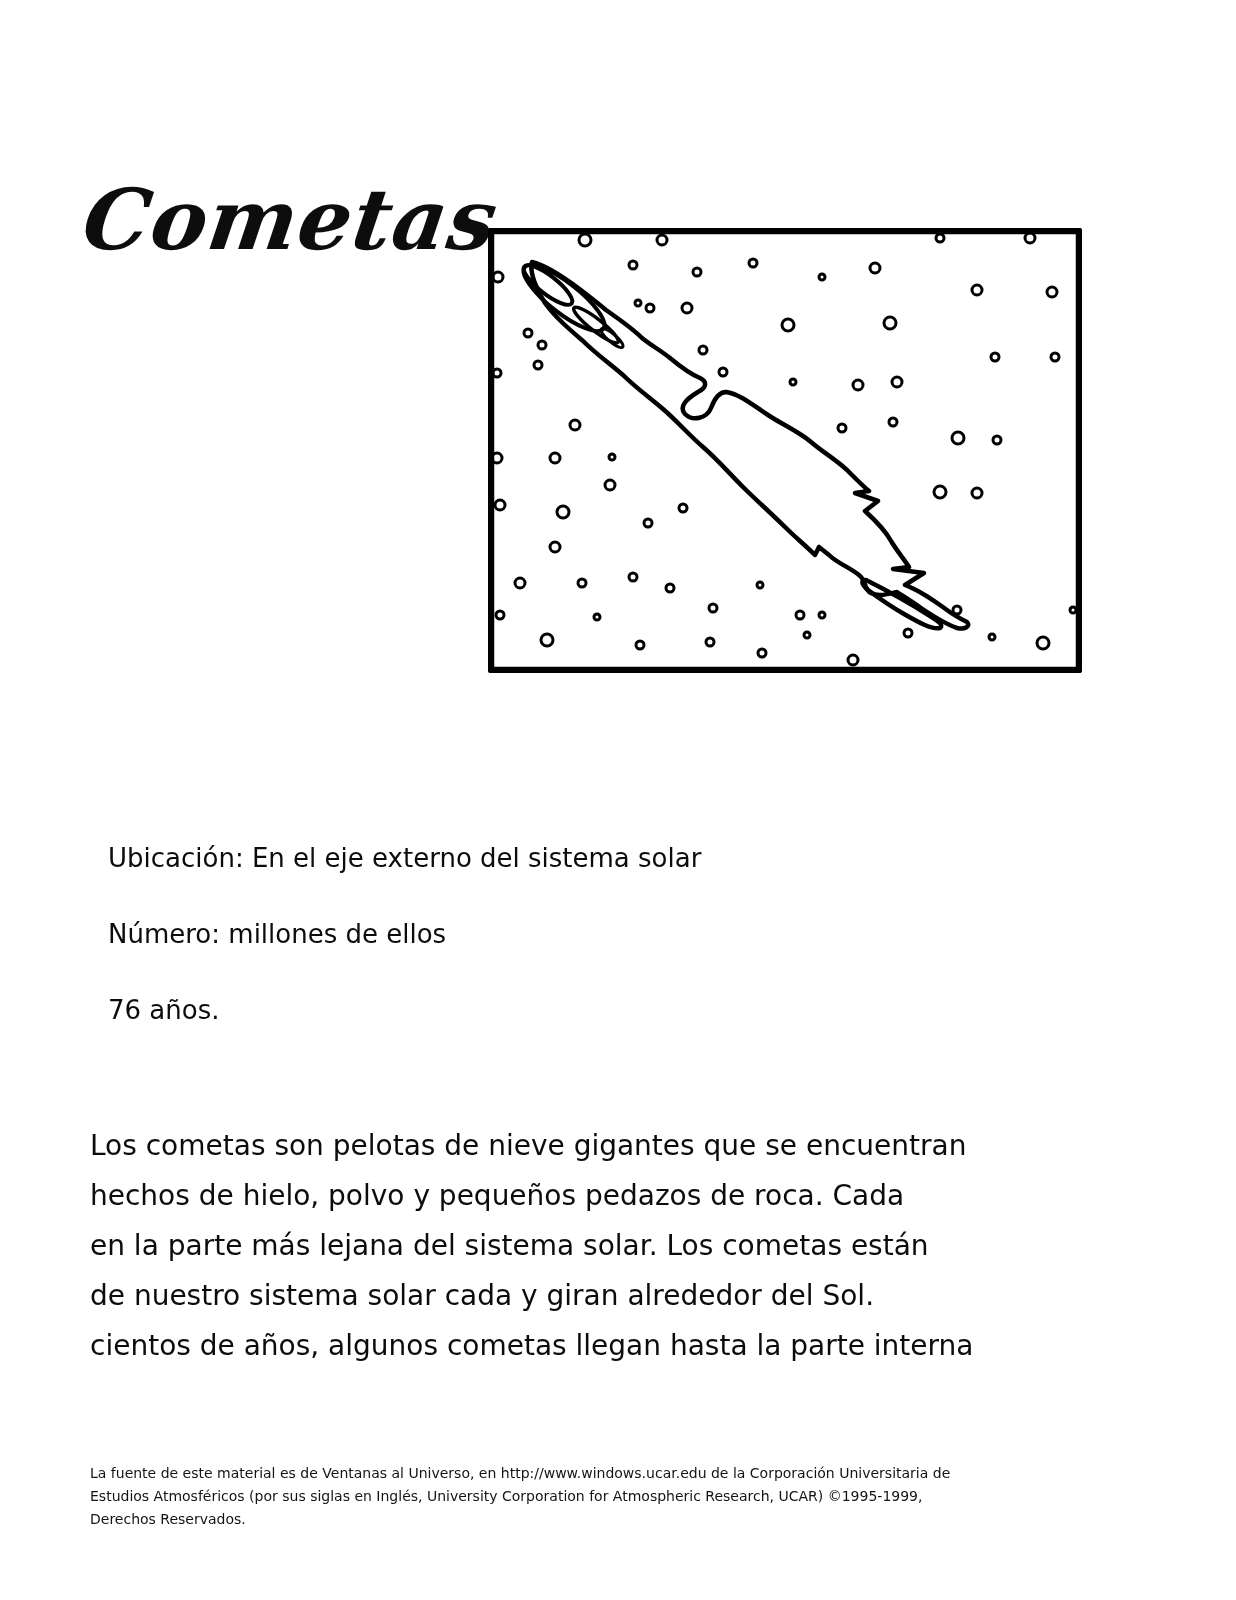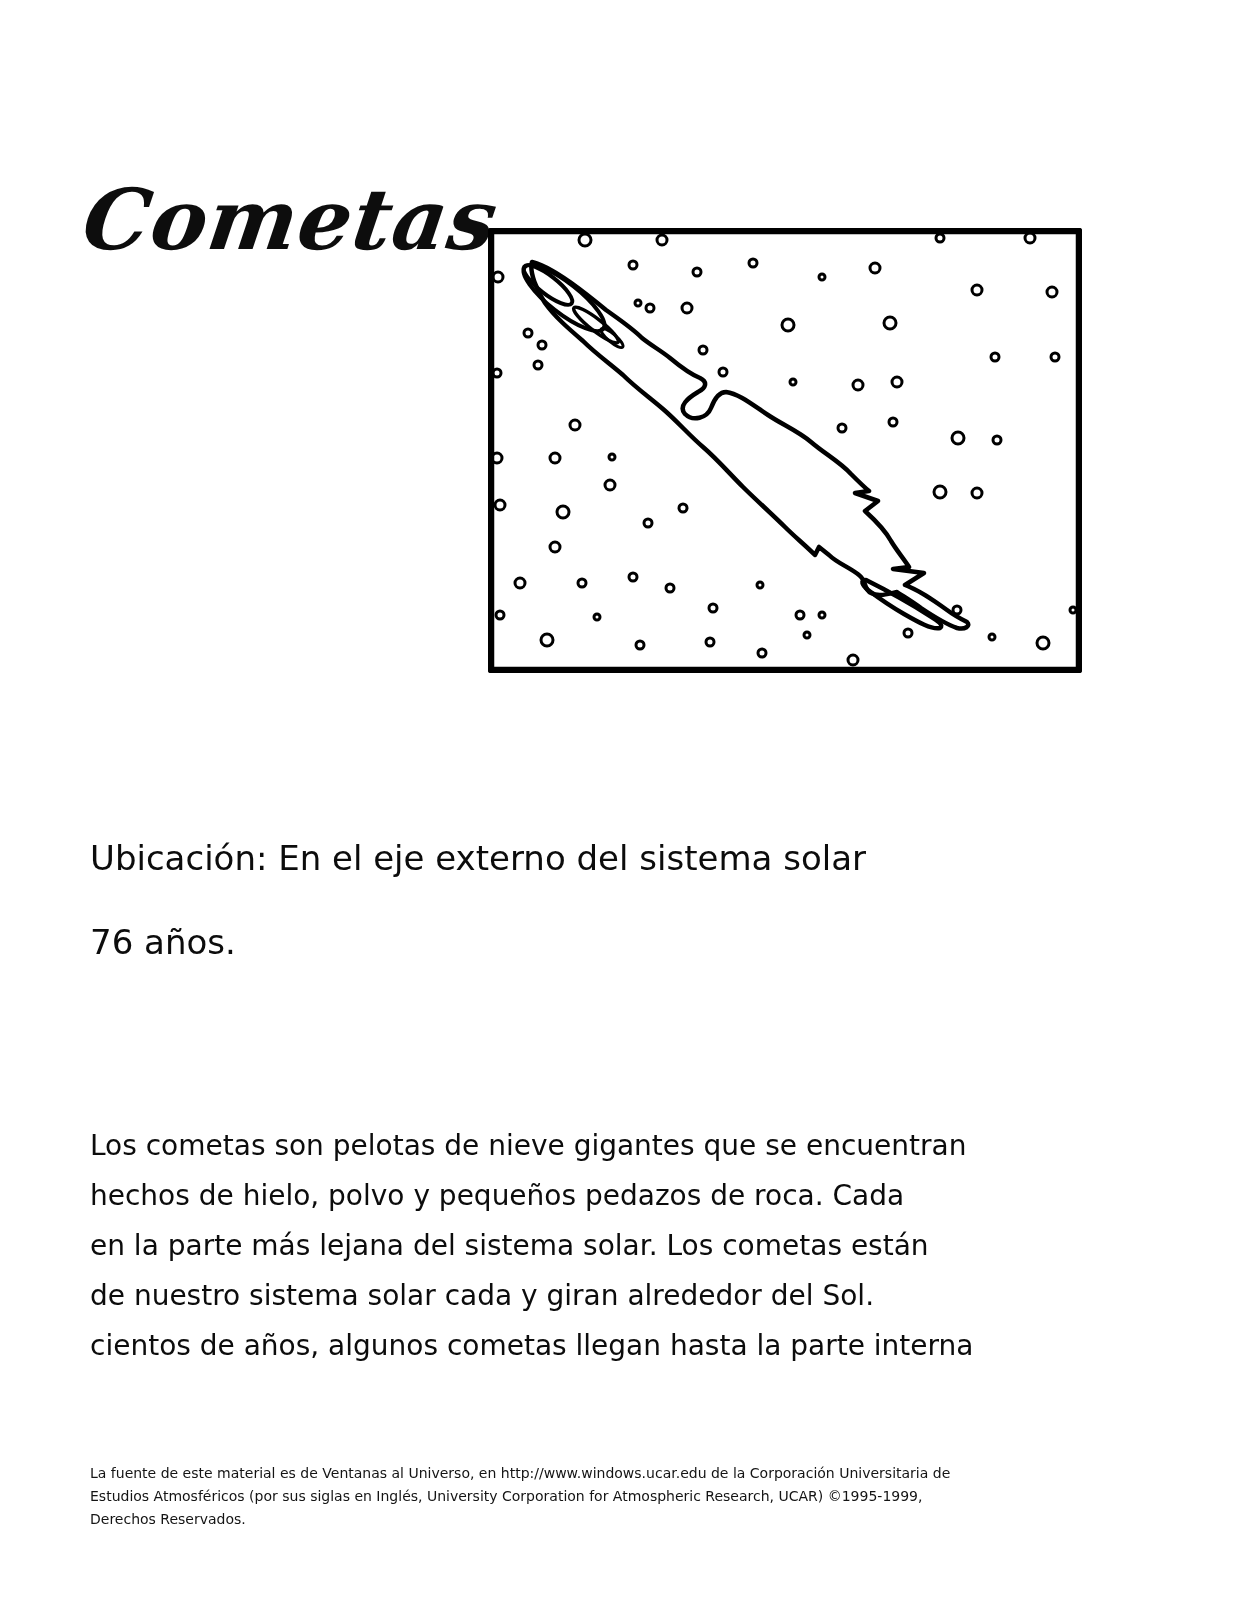--- a/index.html
+++ b/index.html
@@ -21,22 +21,22 @@
     transform:skewX(-8deg);
     letter-spacing:1px;
     white-space:nowrap;
   }
   .figure{
     position:absolute;left:488px;top:228px;
     width:594px;height:445px;
   }
   .figure svg{display:block;width:100%;height:100%;}
   .facts{
-    position:absolute;left:90px;top:815px;width:1080px;
-    font-size:34px;line-height:50px;
+    position:absolute;left:108px;top:815px;width:1080px;
+    font-size:26px;line-height:50px;
   }
   .facts .fact{margin:0 0 18px 0;}
   .paragraph{
     position:absolute;left:90px;top:1121px;width:1110px;
     font-size:28px;line-height:50px;
   }
   .paragraph div{white-space:nowrap;}
   .footer{
     position:absolute;left:90px;top:1462px;width:1110px;
     font-size:14px;line-height:23px;
@@ -177,20 +177,21 @@
     </svg>
   </div>
 
   <div class="facts">
     <p class="fact">
       </p>
       <div>Ubicación: En el eje externo del sistema solar</div>
     <p></p>
     <p class="fact">
       </p>
+      <div>Número: millones de ellos</div>
     <p></p>
     <p class="fact">
       </p>
       <div>76 años.</div>
     <p></p>
   </div>
 
   <div class="paragraph">
     <div>Los cometas son pelotas de nieve gigantes que se encuentran</div>
     <div>hechos de hielo, polvo y pequeños pedazos de roca. Cada</div>

